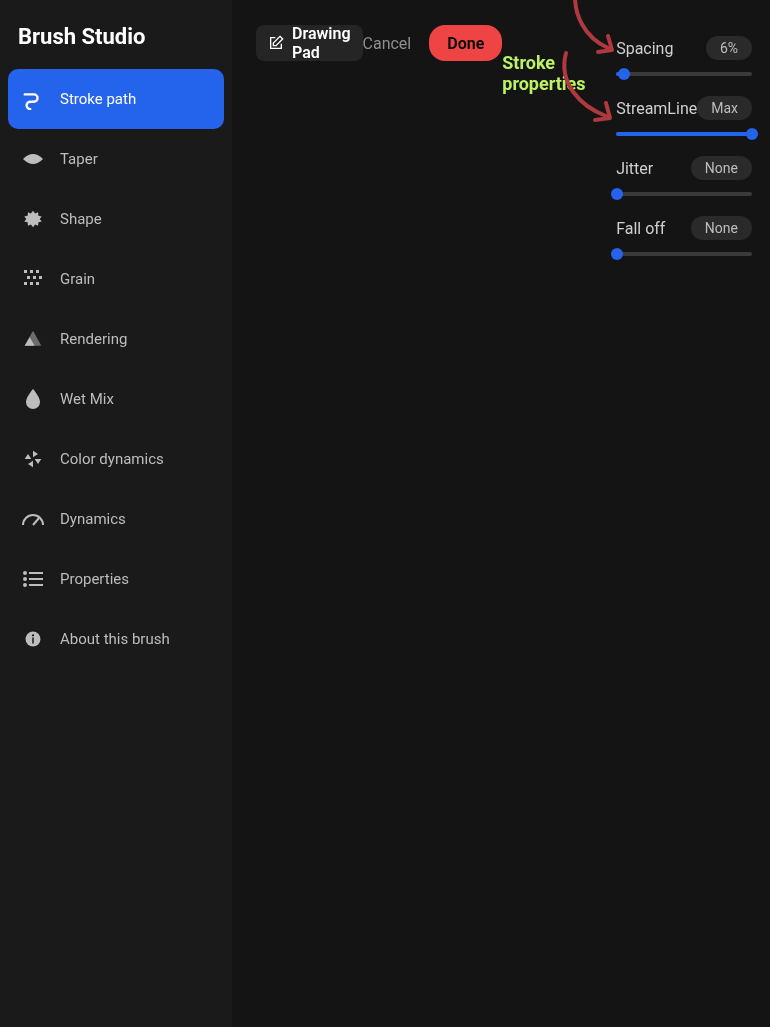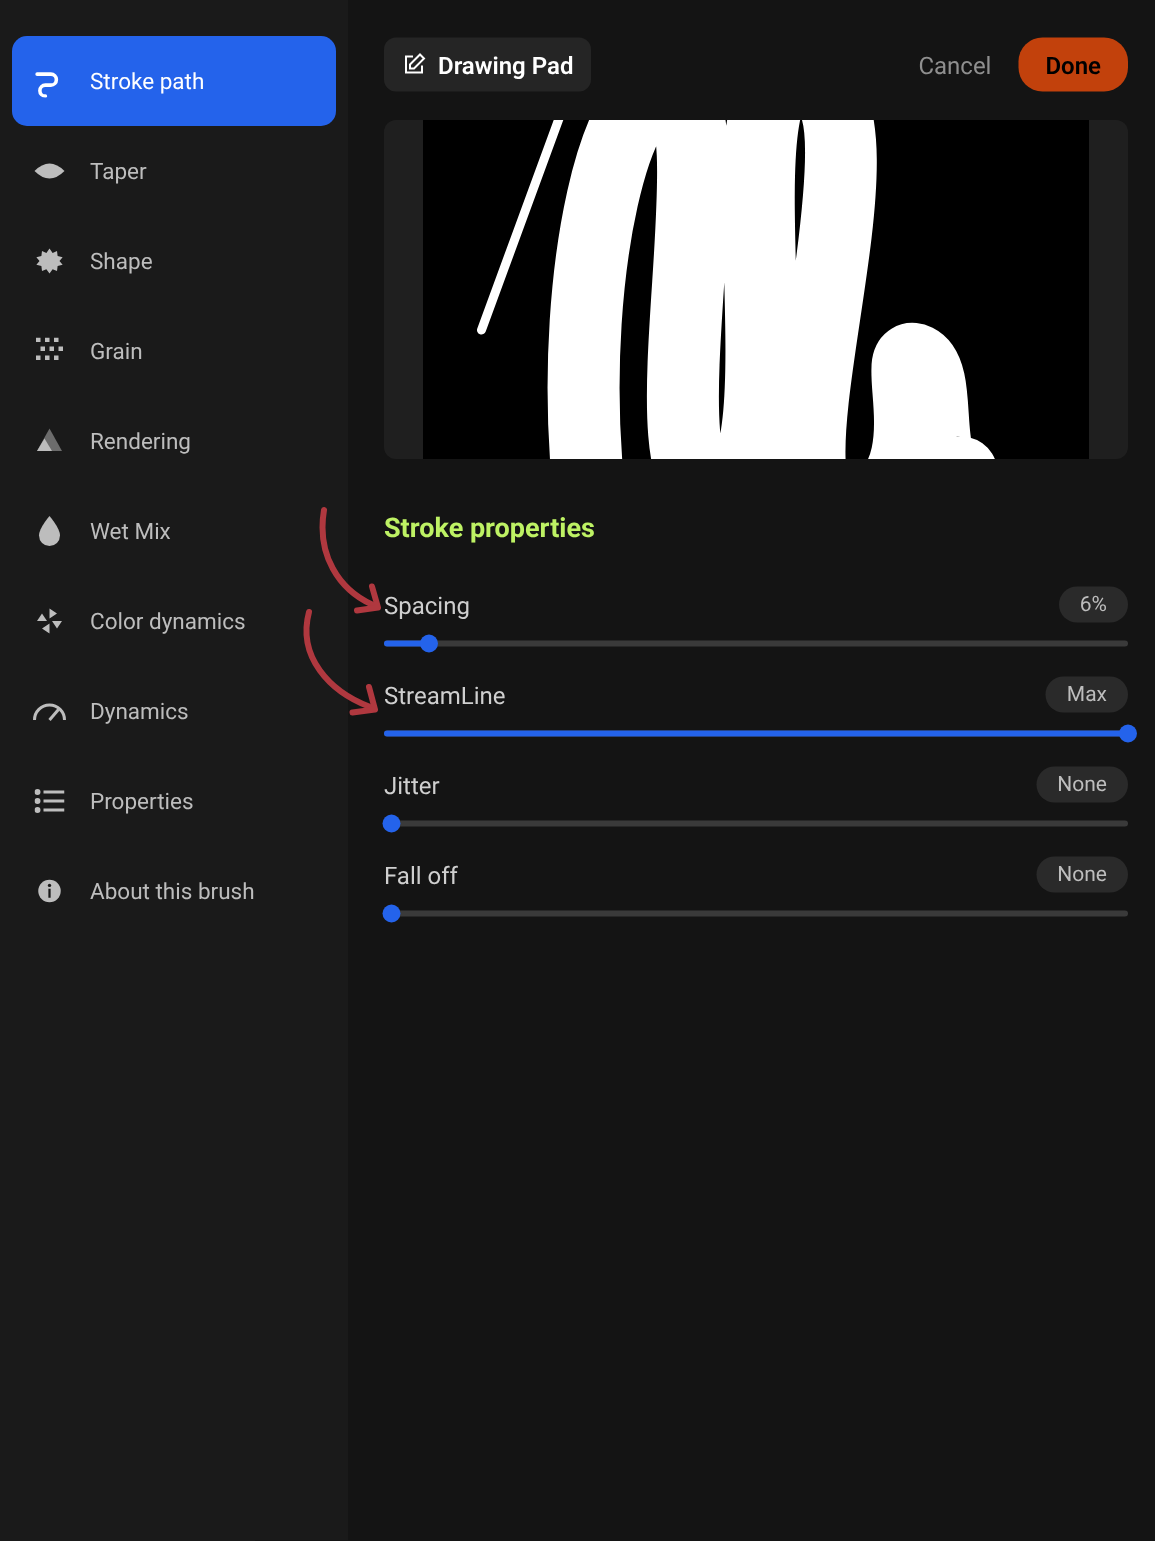--- a/index.html
+++ b/index.html
@@ -44,21 +44,21 @@
     display: flex;
     align-items: center;
     justify-content: center;
     flex-shrink: 0;
     color: inherit;
   }
   .main {
     flex: 1;
     padding: 16px 18px 0 24px;
     display: flex;
-    flex-direction: column;
+    flex-direction: row;
   }
   .topbar {
     display: flex;
     align-items: center;
     height: 54px;
   }
   .drawing-pad-btn {
     display: flex;
     align-items: center;
     background: #252525;
@@ -72,21 +72,21 @@
   }
   .drawing-pad-btn .icon { margin-right: 8px; display:flex; }
   .topbar-spacer { flex: 1; }
   .cancel-btn {
     color: #8f8f8f;
     font-size: 16px;
     cursor: pointer;
     margin-right: 18px;
   }
   .done-btn {
-    background: #c2410c;
+    background: #ef4444;
     color: #000;
     font-weight: 600;
     font-size: 16px;
     height: 36px;
     padding: 0 18px;
     border-radius: 16px;
     display: flex;
     align-items: center;
     cursor: pointer;
   }
@@ -155,20 +155,21 @@
   }
   .arrow-annotation {
     position: absolute;
     pointer-events: none;
   }
 </style>
 </head>
 <body>
 
 <div class="sidebar">
+  <div class="sidebar-title">Brush Studio</div>
 
   <div class="sidebar-item active">
     <span class="icon">
       <svg width="22" height="22" viewBox="0 0 24 24" fill="none" stroke="currentColor" stroke-width="2.6" stroke-linecap="round">
           <path d="M3 7h10a4 4 0 0 1 0 8H9a4 4 0 0 0 0 8"></path>
         </svg>
     </span>
     <span>Stroke path</span>
   </div>
 

